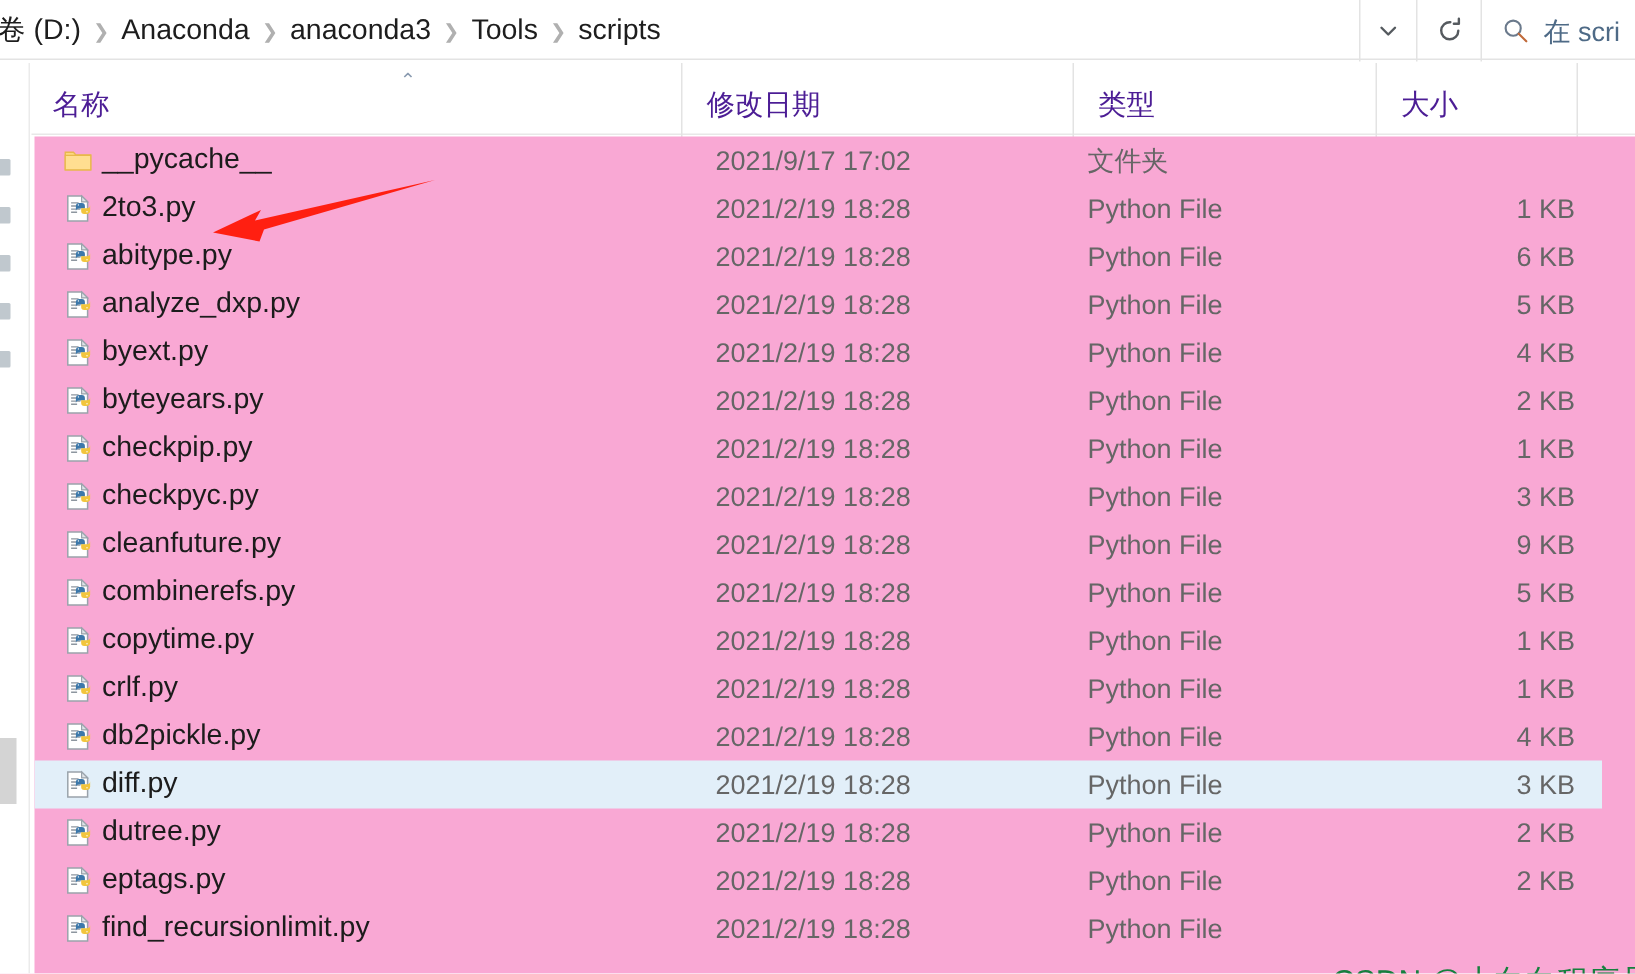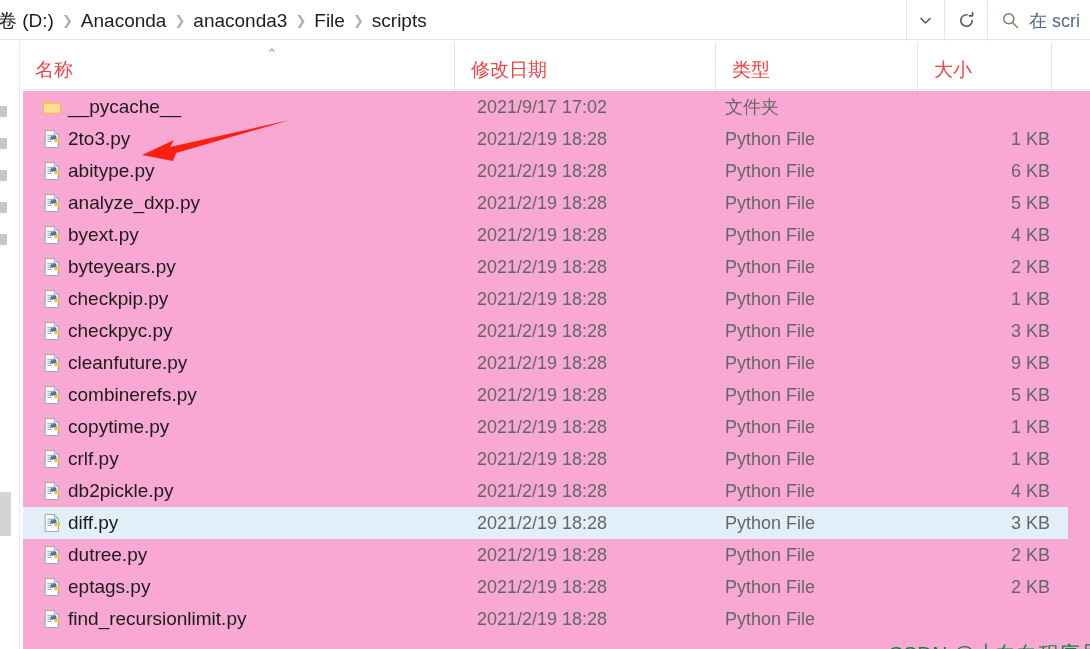--- a/index.html
+++ b/index.html
@@ -123,21 +123,21 @@
     left: 21px; top: 42px;
     width: 1069px; height: 48px;
     background: #ffffff;
     border-bottom: 1px solid #e8e8e8;
   }
   .colhead {
     position: absolute;
     top: 0; height: 56px;
     display: flex; align-items: center;
     font-size: 19px;
-    color: #ef4444;
+    color: #4c1d95;
     padding-left: 14px;
     white-space: nowrap;
   }
   .colhead.divider { border-left: 1px solid #e3e3e3; padding-left: 16px; }
 
   .sort-caret {
     position: absolute;
     left: 243px; top: 7px;
     width: 16px; height: 10px;
     color: #8a9bb0;
@@ -232,21 +232,21 @@
 
   <div class="addressbar">
 
     <div class="crumbs" id="crumbs">
         <span class="crumb first">卷 (D:)</span>
         <span class="crumb-sep">❯</span>
         <span class="crumb">Anaconda</span>
         <span class="crumb-sep">❯</span>
         <span class="crumb">anaconda3</span>
         <span class="crumb-sep">❯</span>
-        <span class="crumb">File</span>
+        <span class="crumb">Tools</span>
         <span class="crumb-sep">❯</span>
         <span class="crumb">scripts</span>
       </div>
 
     <div class="addr-chevron">
       <svg width="15" height="15" viewBox="0 0 15 15">
         <path d="M3 5.5 L7.5 10 L12 5.5" fill="none" stroke="#555a5f" stroke-width="1.6" stroke-linecap="round" stroke-linejoin="round"></path>
       </svg>
     </div>
 

